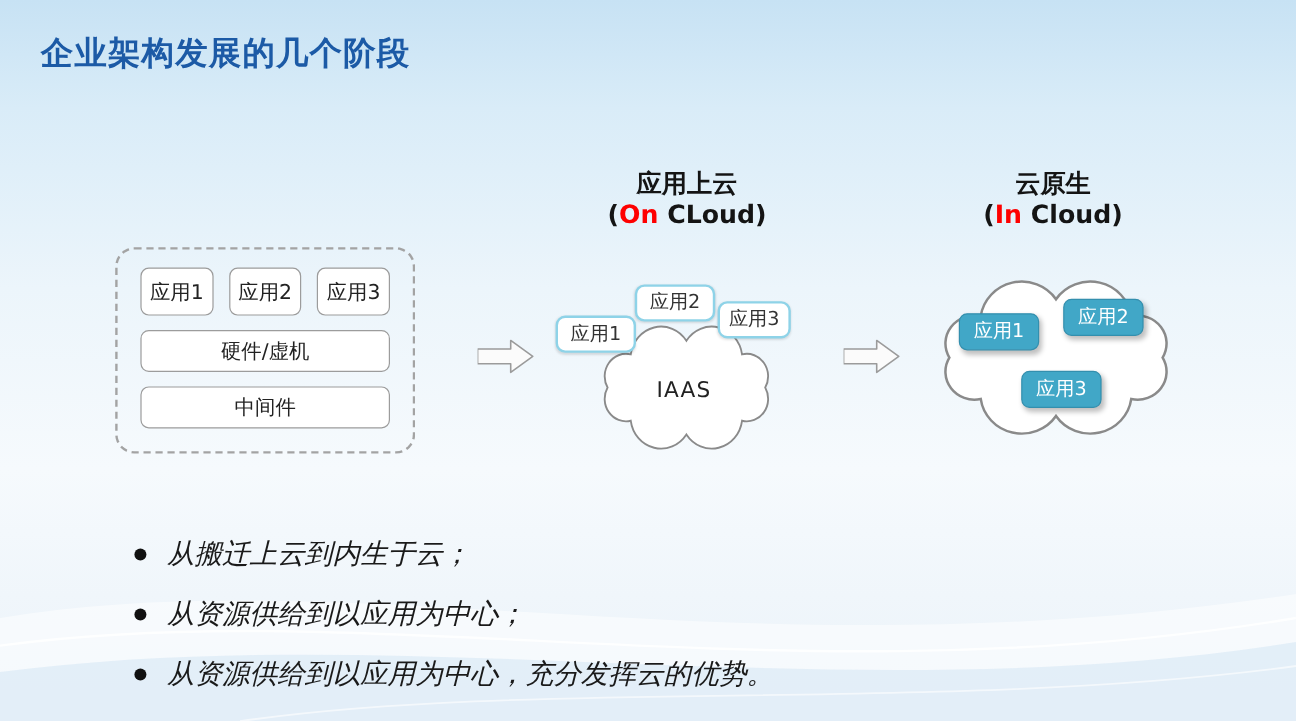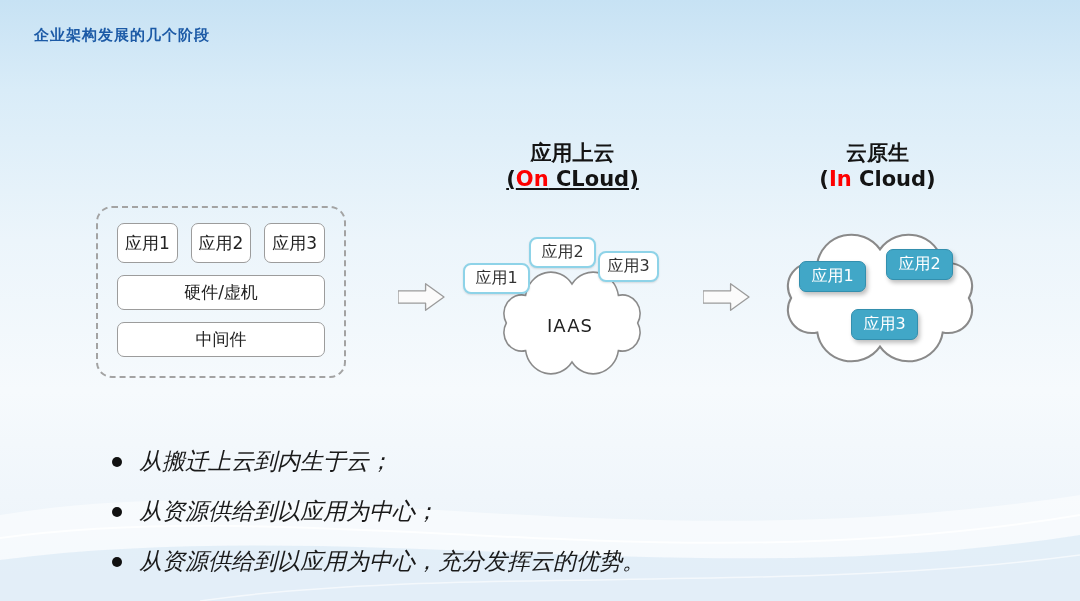--- a/index.html
+++ b/index.html
@@ -7,21 +7,21 @@
   body { font-family:"DejaVu Sans","Liberation Sans",sans-serif; }
 
   .slide {
     position:relative; width:1080px; height:601px; overflow:hidden;
     background: linear-gradient(180deg, #c7e2f4 0%, #d9ecf8 15%, #ecf5fb 40%, #f6fafd 65%, #eaf2f9 100%);
   }
   .bg-deco { position:absolute; left:0; top:0; width:1080px; height:601px; pointer-events:none; }
 
   .slide-title {
     position:absolute; left:34px; top:26px;
-    font-size:15px; font-weight:700; color:#1c5aa6; letter-spacing:1px;
+    font-size:27px; font-weight:700; color:#1c5aa6; letter-spacing:1px;
   }
 
   .stage-title {
     position:absolute; font-size:21px; font-weight:700; color:#141414; text-align:center;
   }
   .stage-sub {
     position:absolute; font-size:21px; font-weight:700; color:#141414; text-align:center;
   }
   .stage-sub .red { color:#fe0000; }
 
@@ -46,21 +46,21 @@
   .arrow1 { left:398px; top:282px; }
   .arrow2 { left:703px; top:282px; }
 
   
   .cloud { position:absolute; overflow:visible; }
   .cloud2 { left:487px; top:262px; width:170px; height:122px; }
   .cloud3 { left:765px; top:222px; width:230px; height:152px; }
   .cloud path { fill:#ffffff; stroke:#8a8a8a; stroke-width:2; }
 
   .t2 { left:495px; top:139px; width:155px; }
-  .s2 { left:495px; top:167px; width:155px;text-decoration:underline; }
+  .s2 { left:495px; top:167px; width:155px; }
   .iaas-label { position:absolute; left:520px; top:315px; width:100px; text-align:center;
     font-size:18px; color:#222; letter-spacing:1px; }
 
   .chip.blueline {
     position:absolute; height:31px; font-size:16px; color:#333;
     border:2px solid #8ed3e8; border-radius:8px; background:#fff;
     box-shadow:0 1px 2px rgba(0,0,0,0.12);
   }
   .a21 { left:463px; top:263px; width:67px; }
   .a22 { left:529px; top:237px; width:67px; }

